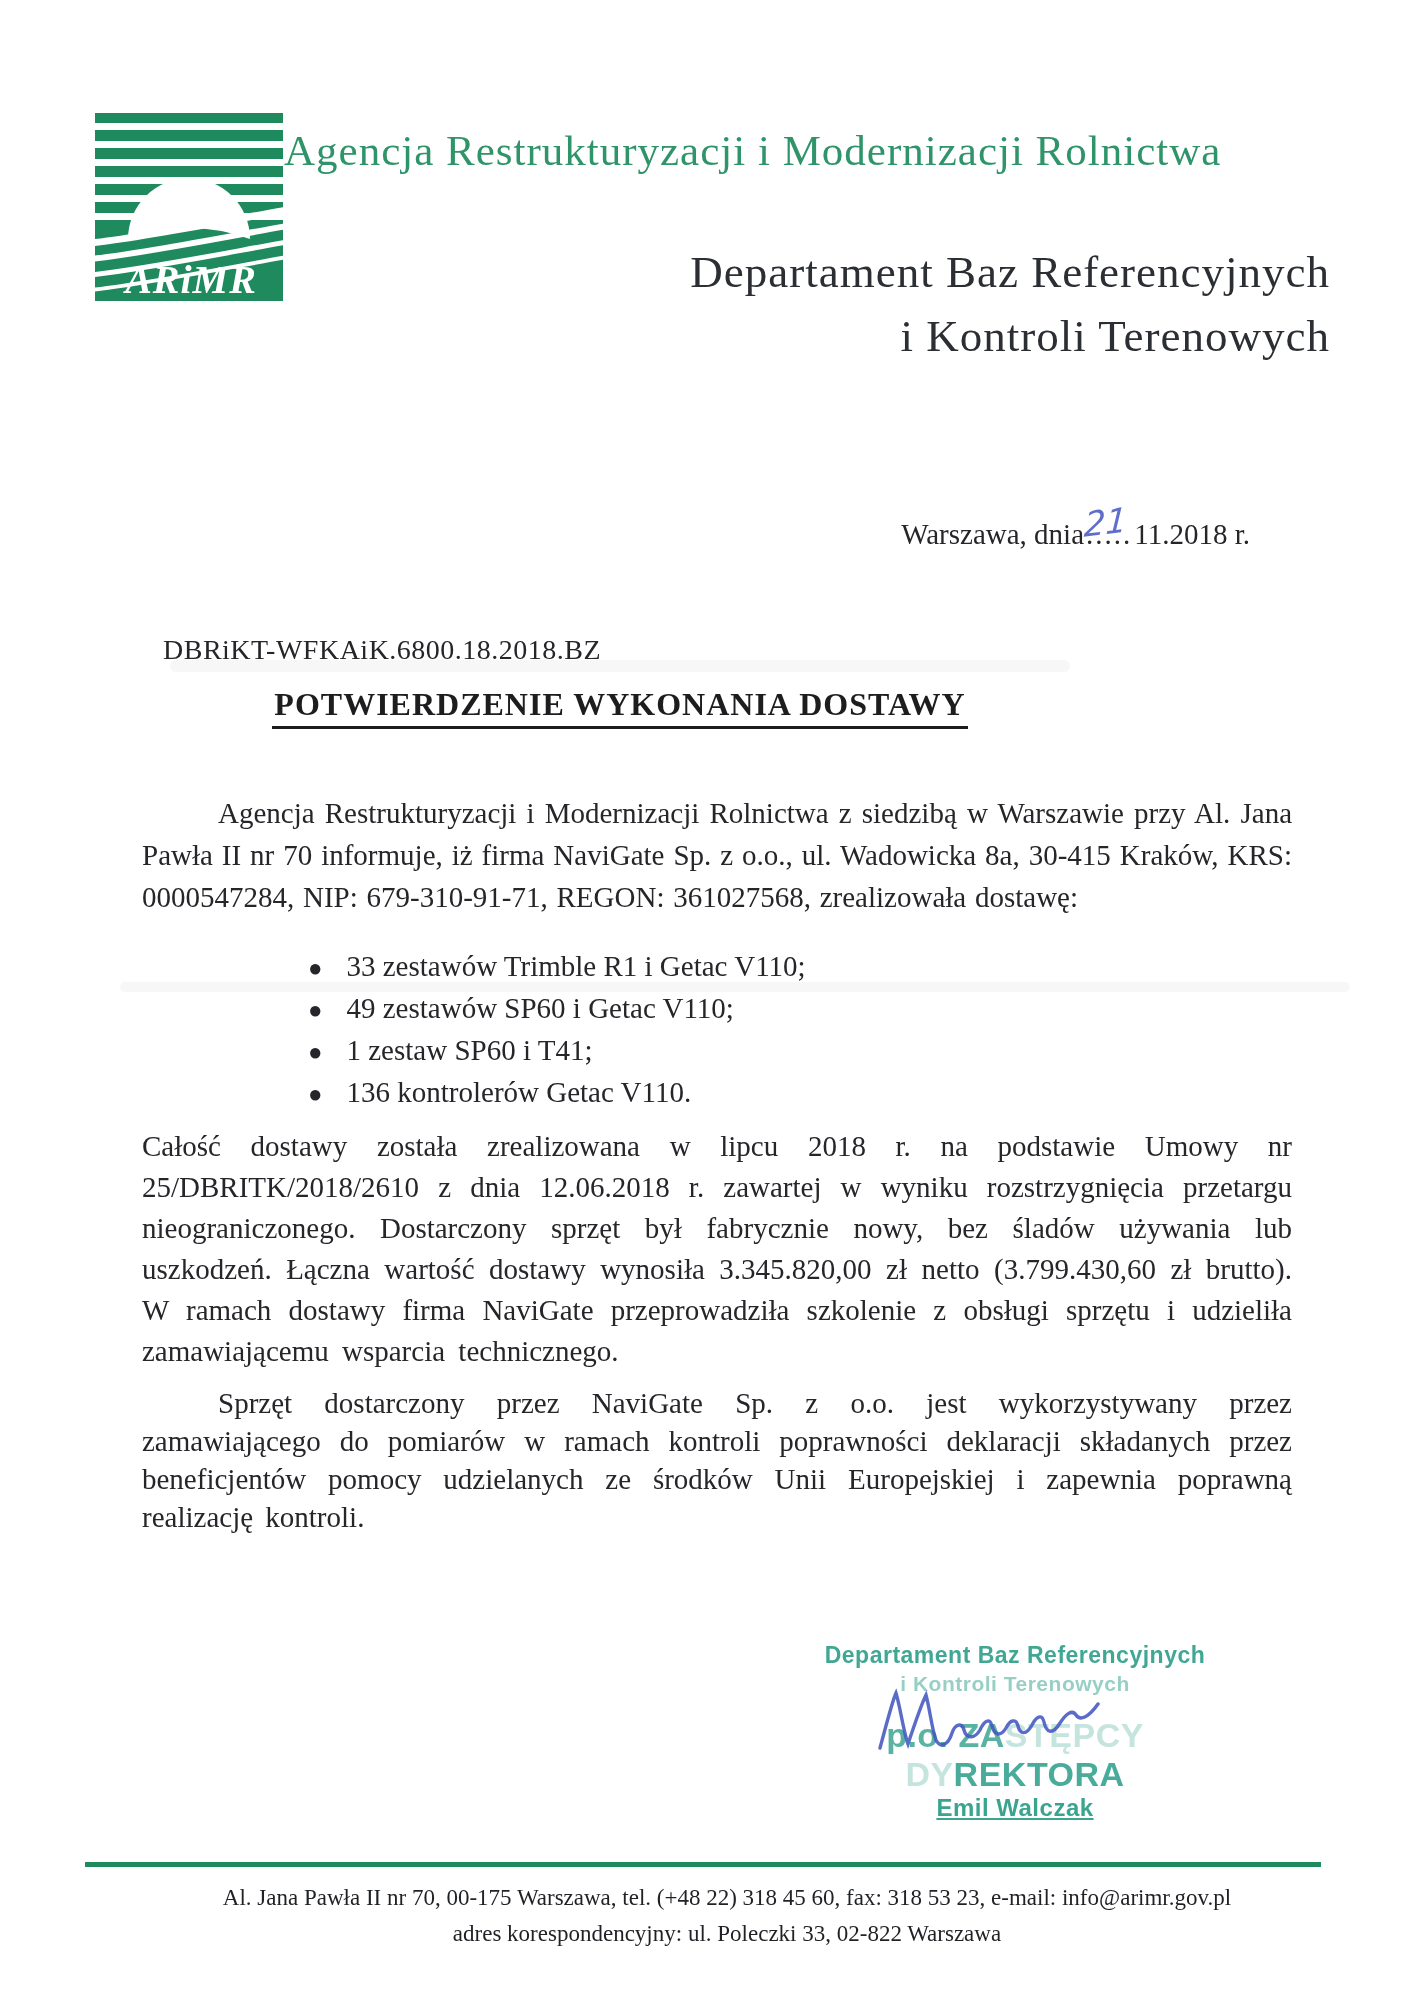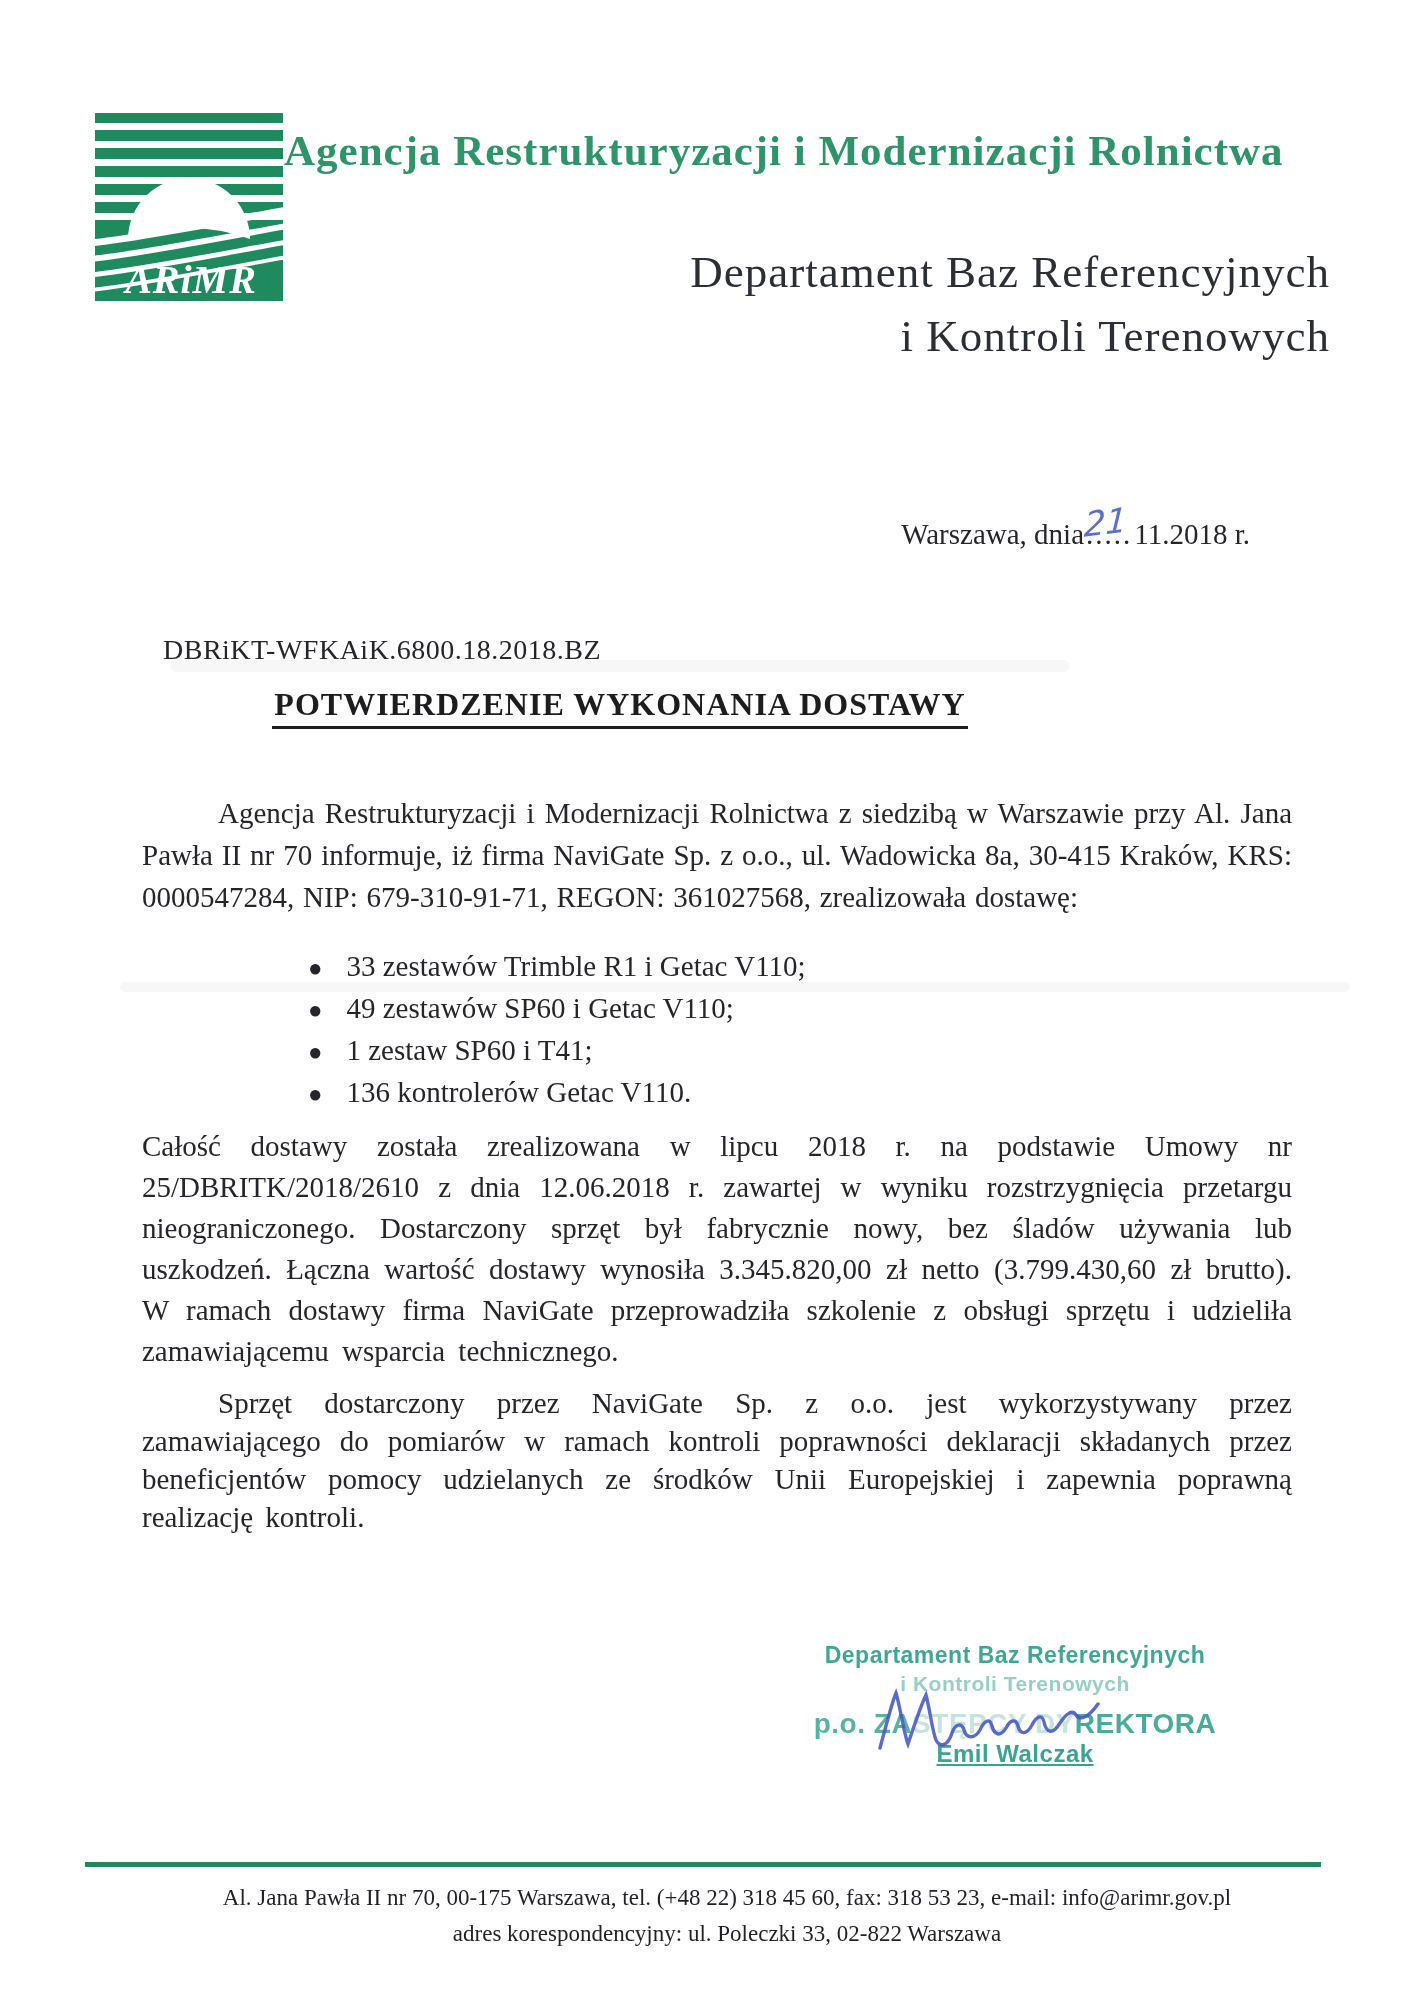--- a/index.html
+++ b/index.html
@@ -21,21 +21,20 @@
     width: 188px; height: 188px;
   }
   .org-name {
     position: absolute;
     left: 284px; top: 126px;
     width: 1060px;
     font-size: 43px;
     letter-spacing: 1px;
     color: #2f9469;
     white-space: nowrap;
-    font-weight: bold;
   }
   .dept {
     position: absolute;
     right: 84px; top: 240px;
     width: 760px;
     text-align: right;
     font-size: 45px;
     letter-spacing: 1px;
     line-height: 64px;
     color: #2b2e33;
@@ -117,21 +116,21 @@
     position: absolute;
     left: 790px; top: 1642px;
     width: 450px;
     text-align: center;
     font-family: "Liberation Sans", "DejaVu Sans", sans-serif;
     font-weight: 700;
     color: #31a08c;
   }
   .stamp-l1 { font-size: 23px; letter-spacing: .5px; opacity: .92; }
   .stamp-l2 { font-size: 21px; letter-spacing: .5px; opacity: .5; margin-top: 3px; }
-  .stamp-l3 { font-size: 28px; letter-spacing: .5px; margin-top: 12px; }
+  .stamp-l3 { font-size: 34px; letter-spacing: .5px; margin-top: 20px; }
   .stamp-l3 .s-a { opacity: .8; }
   .stamp-l3 .s-b { opacity: .28; }
   .stamp-l3 .s-c { opacity: .88; }
   .stamp-name { font-size: 24px; letter-spacing: .5px; opacity: .95; text-decoration: underline; }
 
   .signature {
     position: absolute;
     left: 872px; top: 1688px;
     width: 236px; height: 72px;
     z-index: 5;

